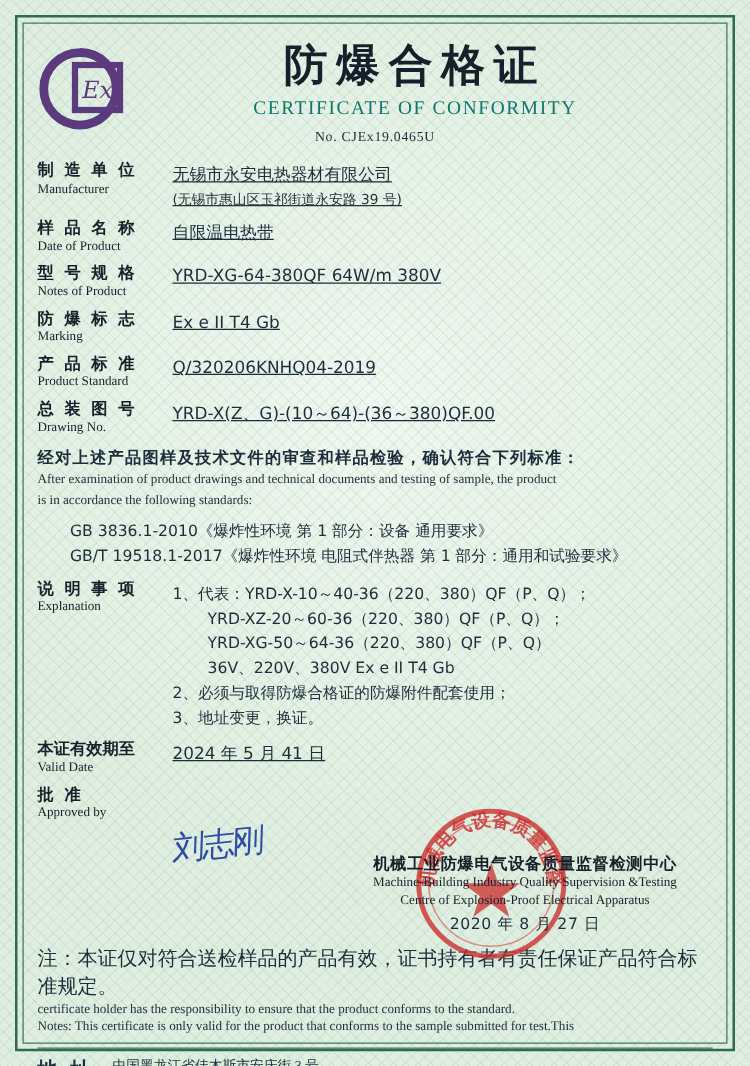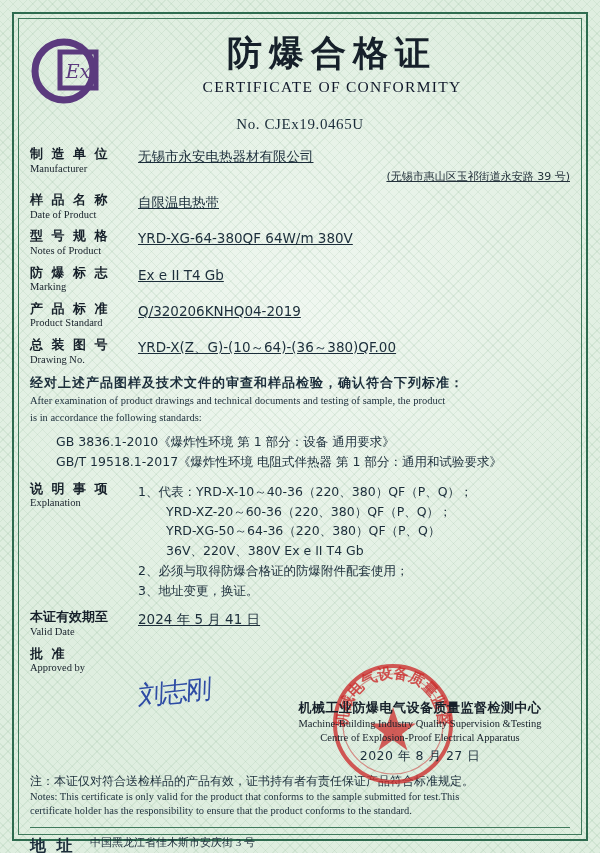--- a/index.html
+++ b/index.html
@@ -51,26 +51,25 @@
     font-weight:bold;
     font-size:35px;
     letter-spacing:7px;
     color:#16202a;
     line-height:1.1;
   }
   .title-en{
     font-size:15.5px;
     letter-spacing:1.3px;
     margin-top:5px;
-    color:#0f172a;
+    color:#0f766e;
   }
   .cert-no{
     text-align:center;
-    font-size:15px;
-    margin-top:12px;
+    font-size:11px;
     letter-spacing:.6px;
   }
 
   
   .fields{margin-top:14px;}
   .frow{
     display:flex;align-items:flex-start;
     margin-bottom:9px;
   }
   .flabel{
@@ -86,21 +85,21 @@
     font-size:10.5px;display:block;color:#16202a;margin-top:1px;
   }
   .fvalue{
     flex:1 1 auto;
     font-size:13.5px;
     padding-top:1px;
     font-family:"DejaVu Sans", sans-serif;
     text-decoration:underline;
   }
   .fvalue.sub{
-    font-size:11px;color:#24323c;margin-top:2px;text-align:right;
+    font-size:11px;color:#24323c;margin-top:2px;
   }
 
   
   .sec{margin-top:8px}
   .sec-title-cn{
     font-family:"DejaVu Sans", sans-serif;
     font-weight:bold;font-size:13px;letter-spacing:1px;
   }
   .sec-en{
     font-size:10.5px;line-height:1.35;margin-top:2px;
@@ -146,21 +145,21 @@
   }
   .org .en1,.org .en2{font-size:10.5px;line-height:1.3;color:#16202a}
   .org .date{
     font-size:12.5px;margin-top:4px;letter-spacing:.5px;
     font-family:"DejaVu Sans", sans-serif;
   }
 
   .notes{
     margin-top:6px;font-size:10.5px;line-height:1.4;
   }
-  .notes .cn{font-family:"DejaVu Sans", sans-serif;font-size:12px}
+  .notes .cn{font-family:"DejaVu Sans", sans-serif;font-size:16px}
   .hr{
     border:0;border-top:1px solid #3f7a5c;margin:8px 0 6px;
   }
 
   
   .addr{font-size:11px;line-height:1.5}
   .addr .row{display:flex}
   .addr .k{
     width:60px;flex:0 0 60px;
   }
@@ -307,22 +306,22 @@
           <div class="cn">机械工业防爆电气设备质量监督检测中心</div>
           <div class="en1">Machine-Building Industry Quality Supervision &amp;Testing</div>
           <div class="en2">Centre of Explosion-Proof Electrical Apparatus</div>
           <div class="date">2020 年 8 月 27 日</div>
         </div>
       </div>
     </div>
 
     <div class="notes">
       <div class="cn">注：本证仅对符合送检样品的产品有效，证书持有者有责任保证产品符合标准规定。</div>
+      <div>certificate holder has the responsibility to ensure that the product conforms to the standard.</div>
       <div>Notes: This certificate is only valid for the product that conforms to the sample submitted for test.This</div>
-      <div>certificate holder has the responsibility to ensure that the product conforms to the standard.</div>
     </div>
 
     <hr class="hr">
 
     <div class="addr">
       <div class="row">
         <div class="k">
           <span class="cn">地     址</span>
         </div>
         <div class="col2">中国黑龙江省佳木斯市安庆街 3 号</div>

